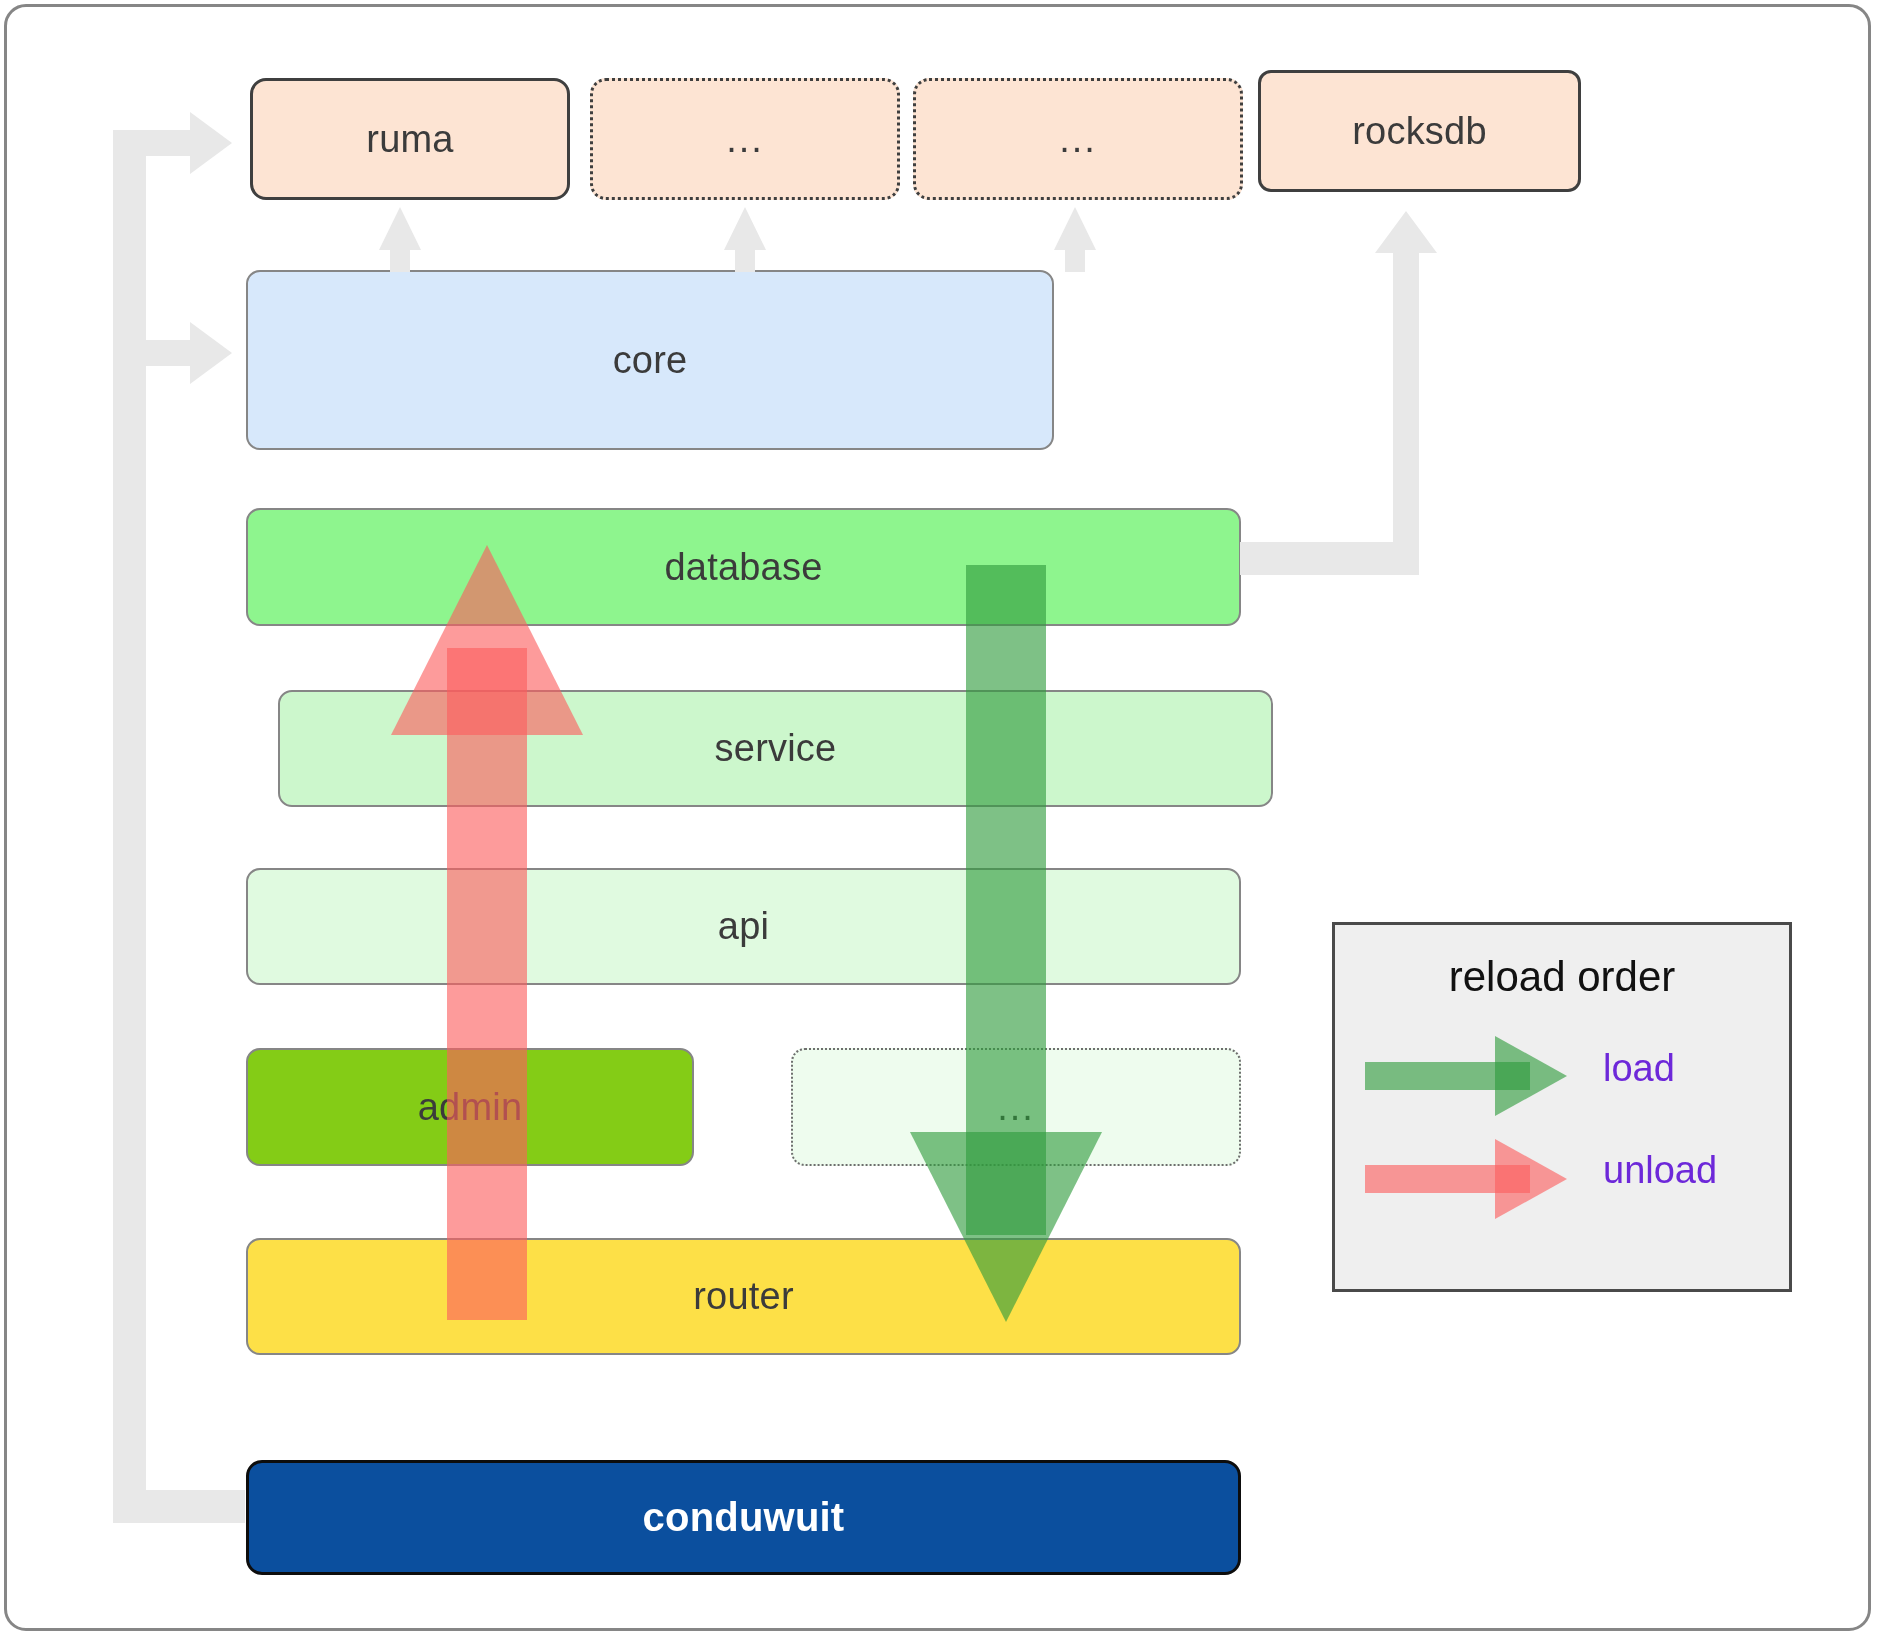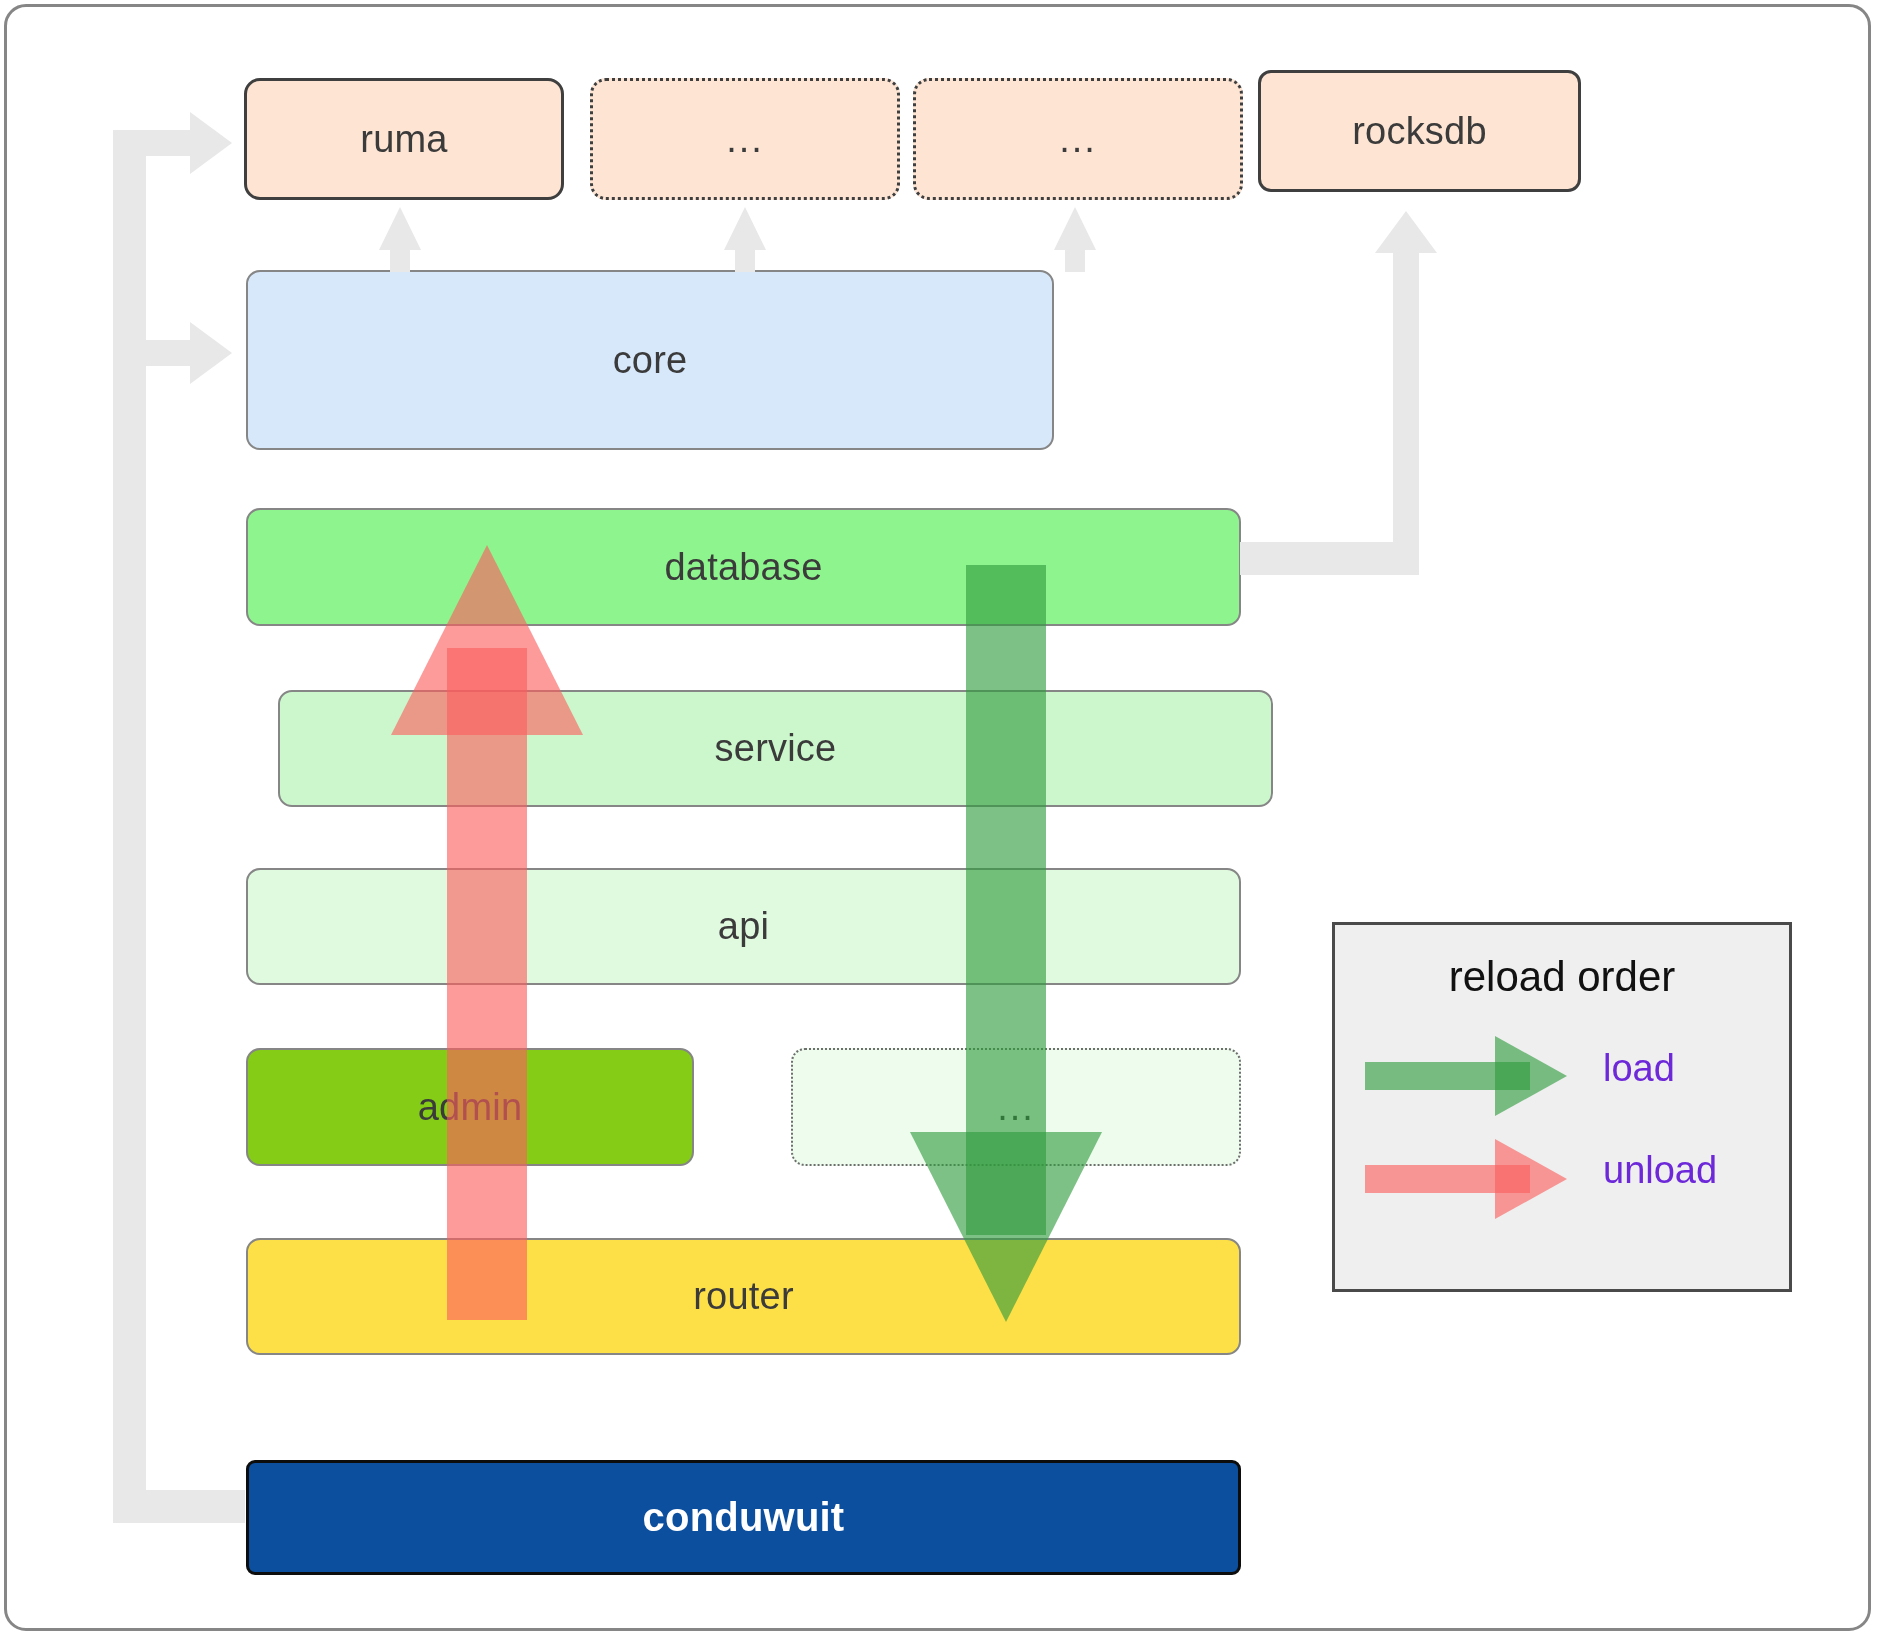--- a/index.html
+++ b/index.html
@@ -138,21 +138,21 @@
       <path d="M 113 340 L 190 340 L 190 322 L 232 353 L 190 384 L 190 366 L 113 366 Z"></path>
 
       <path d="M 1240 542 L 1393 542 L 1393 253 L 1375 253 L 1406 211 L 1437 253 L 1419 253 L 1419 575 L 1240 575 Z"></path>
 
       <path d="M 400 207 L 421 250 L 410 250 L 410 272 L 390 272 L 390 250 L 379 250 Z"></path>
       <path d="M 745 207 L 766 250 L 755 250 L 755 272 L 735 272 L 735 250 L 724 250 Z"></path>
       <path d="M 1075 207 L 1096 250 L 1085 250 L 1085 272 L 1065 272 L 1065 250 L 1054 250 Z"></path>
     </g>
   </svg>
 
-  <div class="node dep" style="left:244px; top:78px; width:320px; height:122px;">
+  <div class="node dep" style="left:250px; top:78px; width:320px; height:122px;">
     <span>ruma</span>
   </div>
 
   <div class="node dep dotted" style="left:590px; top:78px; width:310px; height:122px;">
     <span class="dots">...</span>
   </div>
 
   <div class="node dep dotted" style="left:913px; top:78px; width:330px; height:122px;">
     <span class="dots">...</span>
   </div>
@@ -182,21 +182,21 @@
   </div>
 
   <div class="node layer dotted" style="left:791px; top:1048px; width:450px; height:118px; background:#eefcee;">
     <span class="dots">...</span>
   </div>
 
   <div class="node layer" style="left:246px; top:1238px; width:995px; height:117px; background:#fde047;">
     <span>router</span>
   </div>
 
-  <div class="node app" style="left:246px; top:1460px; width:995px; height:115px;border-radius:9px;">
+  <div class="node app" style="left:246px; top:1460px; width:995px; height:115px;">
     <span>conduwuit</span>
   </div>
 
   <svg class="ovl" id="flow-layer" viewBox="0 0 1883 1643" xmlns="http://www.w3.org/2000/svg">
 
     <g>
       <polygon points="487,545 583,735 391,735" fill="#fb5d5d" opacity="0.62"></polygon>
       <rect x="447" y="648" width="80" height="672" fill="#fb5d5d" opacity="0.62"></rect>
     </g>
 

